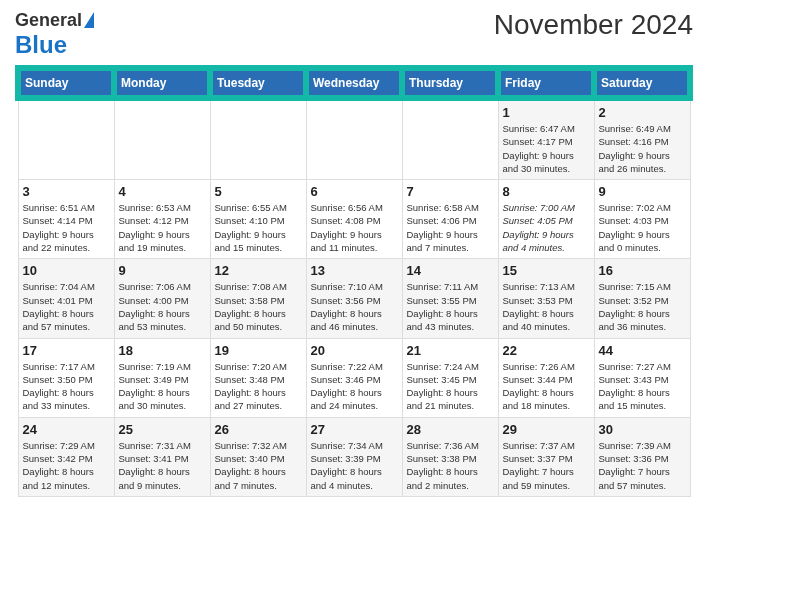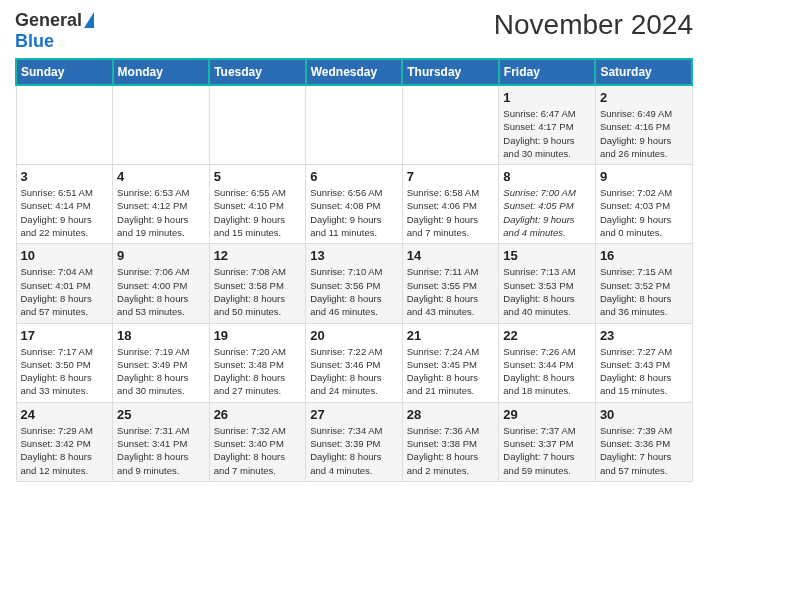--- a/index.html
+++ b/index.html
@@ -28,21 +28,21 @@
     .logo-text {
       display: flex;
       align-items: center;
     }
     .logo-general {
       font-size: 18px;
       font-weight: bold;
       color: #333;
     }
     .logo-blue {
-      font-size: 18px;
+      font-size: 24px;
       font-weight: bold;
       color: #1a73c6;
     }
     .logo-triangle {
       width: 0;
       height: 0;
       border-left: 10px solid transparent;
       border-bottom: 16px solid #1a73c6;
       margin-left: 2px;
       margin-bottom: 2px;
@@ -66,21 +66,21 @@
       border-collapse: collapse;
       table-layout: fixed;
     }
     thead tr th {
       background-color: #2a6db5;
       color: #fff;
       font-size: 12px;
       font-weight: bold;
       padding: 5px 4px;
       text-align: left;
-      border: 2px solid #14b8a6;
+      border: 6px solid #14b8a6;
     }
     tbody tr {
       background: #fff;
     }
     tbody tr:nth-child(odd) {
       background: #f5f5f5;
     }
     tbody td {
       vertical-align: top;
       padding: 4px 4px;
@@ -295,21 +295,21 @@
 and 21 minutes.</div>
           </td>
           <td>
             <span class="day-num">22</span>
             <div class="day-info" style="white-space: pre-line;">Sunrise: 7:26 AM
 Sunset: 3:44 PM
 Daylight: 8 hours
 and 18 minutes.</div>
           </td>
           <td>
-            <span class="day-num">23</span>
+            <span class="day-num">44</span>
             <div class="day-info" style="white-space: pre-line;">Sunrise: 7:27 AM
 Sunset: 3:43 PM
 Daylight: 8 hours
 and 15 minutes.</div>
           </td>
         </tr>
         <tr>
           <td>
             <span class="day-num">24</span>
             <div class="day-info" style="white-space: pre-line;">Sunrise: 7:29 AM

